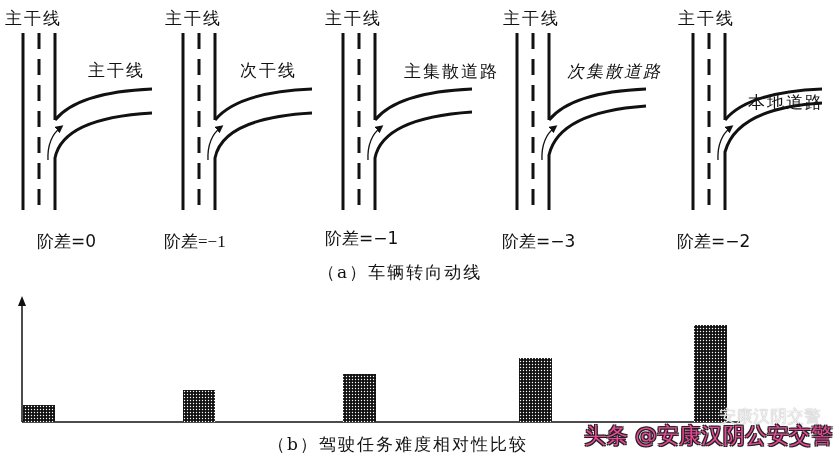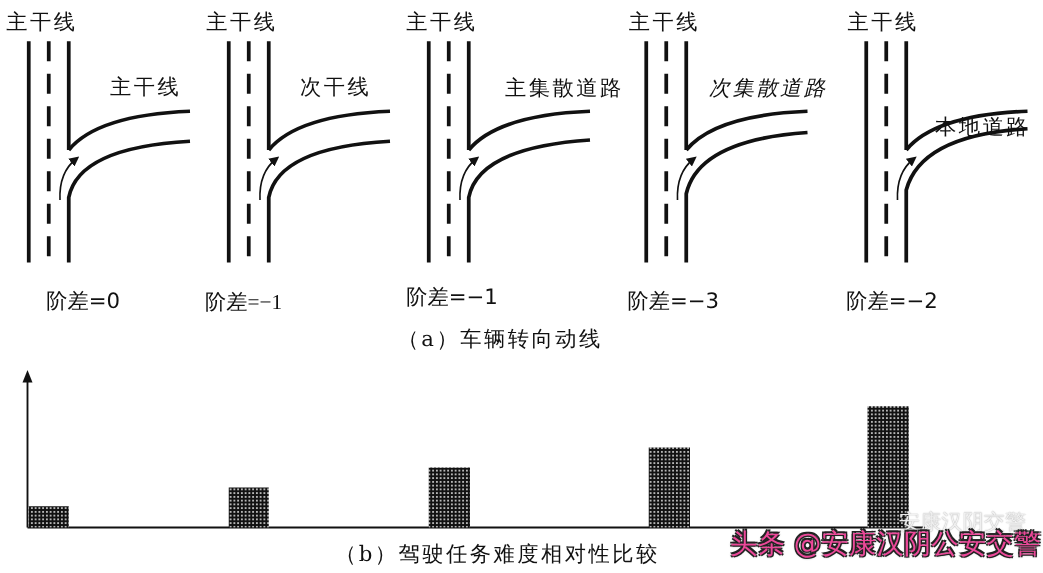--- a/index.html
+++ b/index.html
@@ -7,21 +7,21 @@
          font-family: "DejaVu Serif", "Liberation Serif", serif; color: #111; }
   .abs { position: absolute; }
   .road-label { font-size: 17px; letter-spacing: 2px; white-space: nowrap; line-height: 1; }
   .grade-label { font-size: 17px; white-space: nowrap; line-height: 1;
                  font-family: "DejaVu Sans", "Liberation Sans", sans-serif; }
   .caption { font-size: 17px; letter-spacing: 2px; white-space: nowrap; line-height: 1; }
   svg { position: absolute; left: 0; top: 0; }
   .watermark { font-family: "DejaVu Sans", "Liberation Sans", sans-serif; font-size: 22px;
                color: #ec4899; white-space: nowrap; line-height: 1;
                text-shadow: -1px -1px 0 #222, 1px -1px 0 #222, -1px 1px 0 #222, 1px 1px 0 #222, 0 0 2px #000; }
-  .watermark-ghost { font-family: Liberation Serif, serif; font-size: 17px;
+  .watermark-ghost { font-family: Liberation Mono, monospace; font-size: 17px;
                color: rgba(255,255,255,0.85); white-space: nowrap; line-height: 1;
                text-shadow: 0 0 1px #888; padding-left: 19px; }
 </style>
 </head>
 <body>
 
 <svg width="834" height="458" viewBox="0 0 834 458">
   <defs>
     <marker id="arrowhead" markerWidth="8" markerHeight="8" refX="5" refY="4" orient="auto" markerUnits="userSpaceOnUse">
       <path d="M0,0 L8,4 L0,8 Z" fill="#111"></path>

